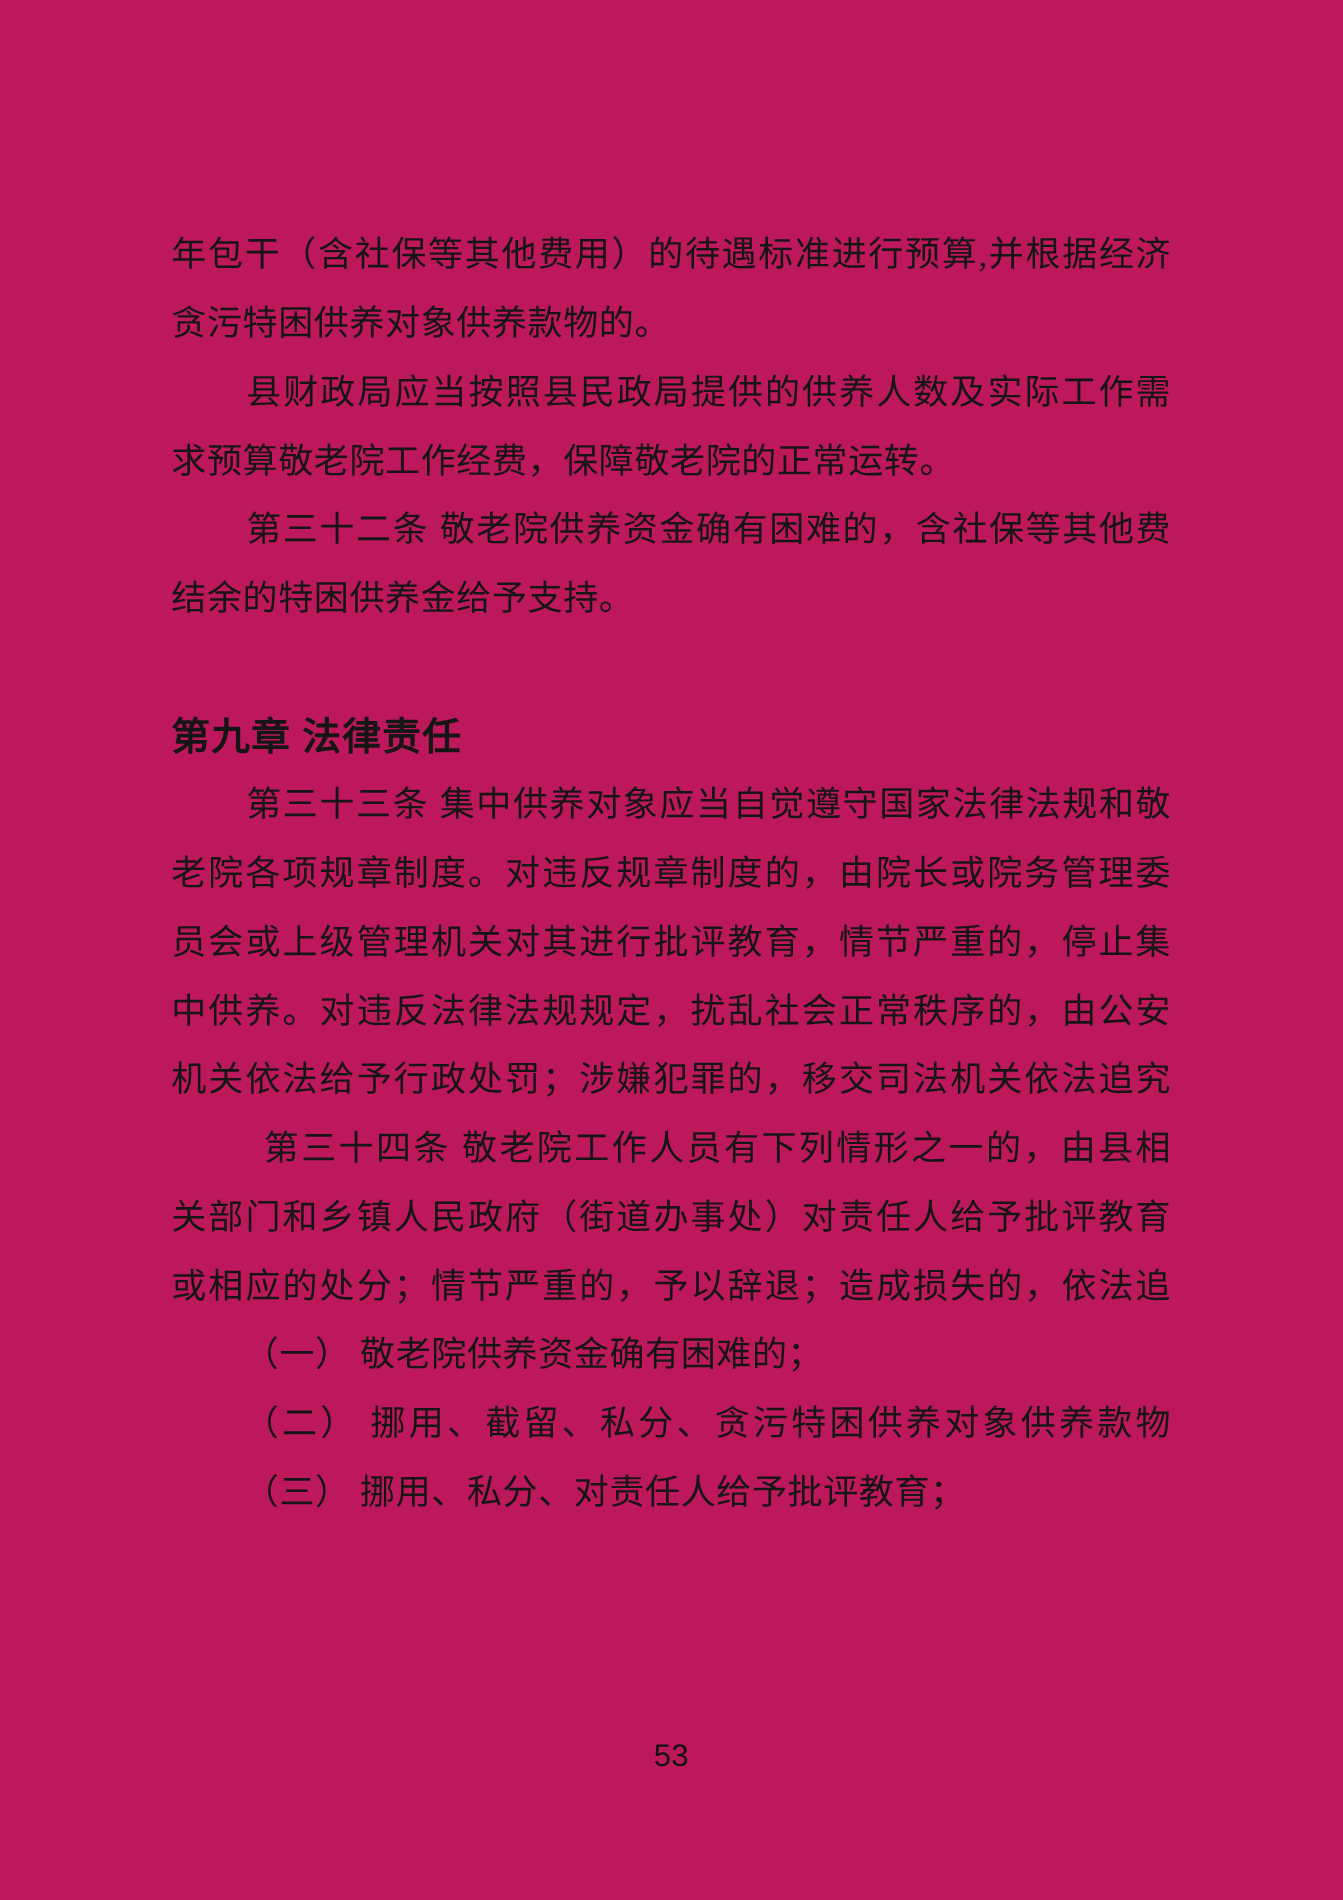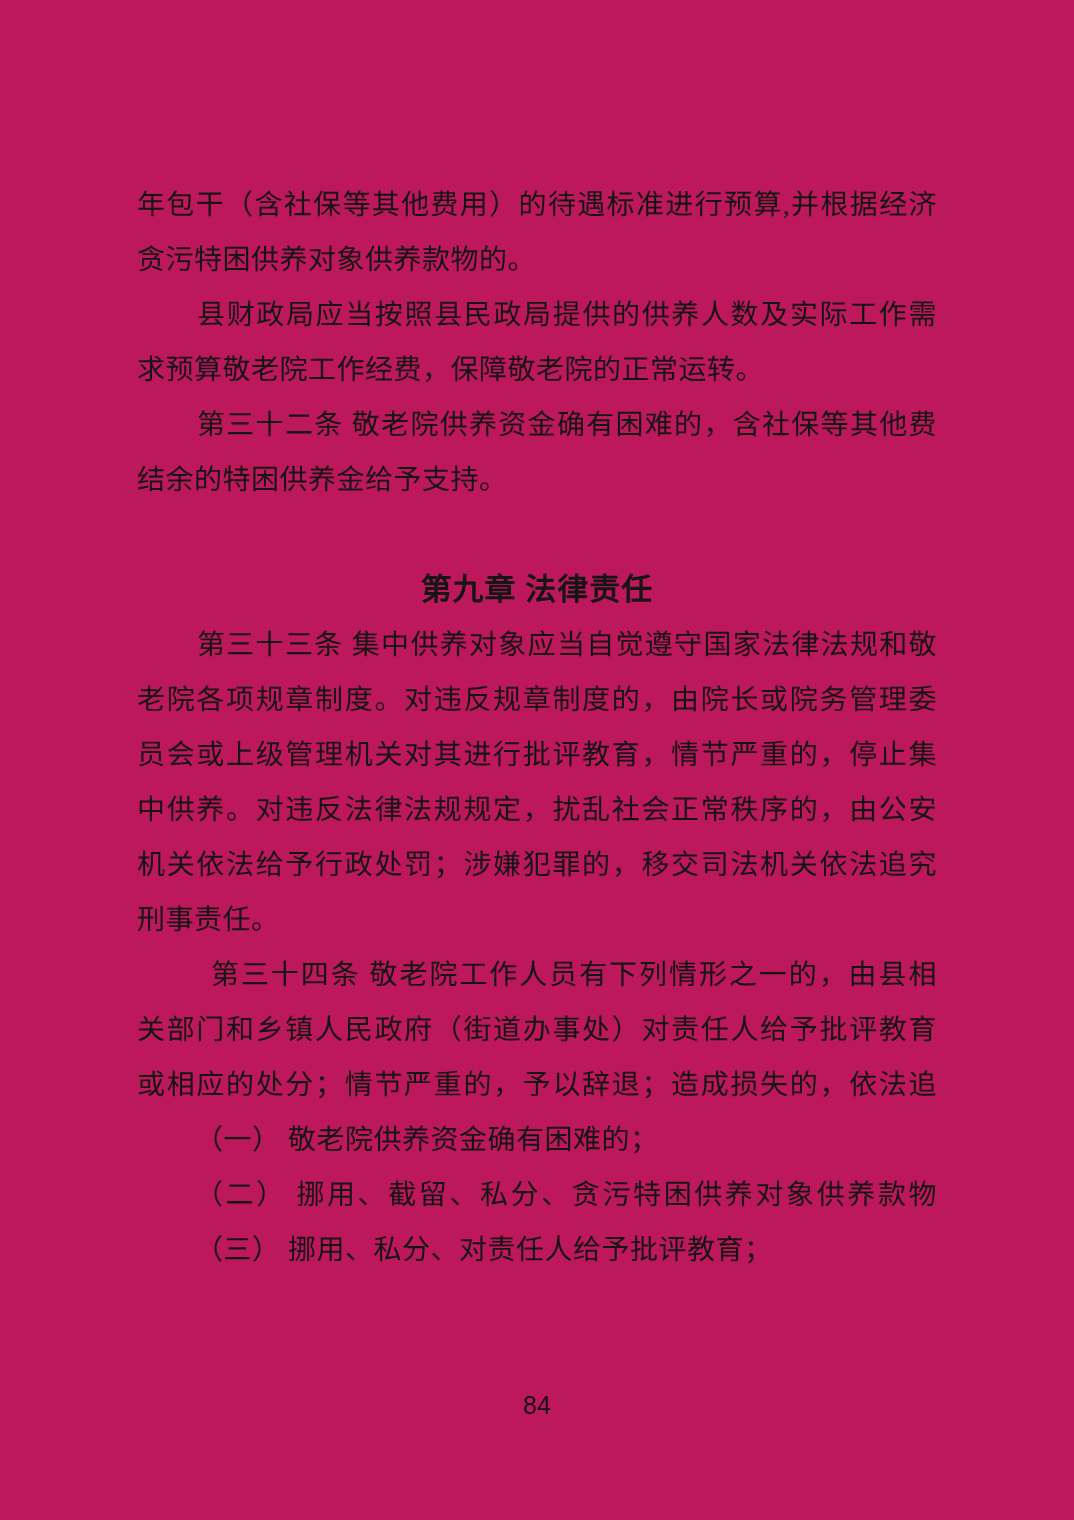--- a/index.html
+++ b/index.html
@@ -38,21 +38,20 @@
     text-align-last: justify;
   }
   .spacer {
     height: 55px;
   }
   .heading {
     height: 55px;
     line-height: 55px;
     font-size: 31px;
     font-weight: bold;
-    text-align: center;
     letter-spacing: 1px;
   }
   .page-number {
     position: absolute;
     left: 0;
     right: 0;
     top: 1385px;
     height: 40px;
     line-height: 40px;
     text-align: center;
@@ -72,22 +71,21 @@
       <div class="line">求预算敬老院工作经费，保障敬老院的正常运转。</div>
       <div class="line fill" style="text-indent: 60px;">第三十二条 敬老院供养资金确有困难的，含社保等其他费用</div>
       <div class="line">结余的特困供养金给予支持。</div>
       <div class="spacer"></div>
       <div class="heading">第九章 法律责任</div>
       <div class="line fill" style="text-indent: 60px;">第三十三条 集中供养对象应当自觉遵守国家法律法规和敬</div>
       <div class="line fill">老院各项规章制度。对违反规章制度的，由院长或院务管理委</div>
       <div class="line fill">员会或上级管理机关对其进行批评教育，情节严重的，停止集</div>
       <div class="line fill">中供养。对违反法律法规规定，扰乱社会正常秩序的，由公安</div>
       <div class="line fill">机关依法给予行政处罚；涉嫌犯罪的，移交司法机关依法追究</div>
-      <div class="line">刑事责任。</div>
       <div class="line fill" style="text-indent: 74px;">第三十四条 敬老院工作人员有下列情形之一的，由县相</div>
       <div class="line fill">关部门和乡镇人民政府（街道办事处）对责任人给予批评教育</div>
       <div class="line fill">或相应的处分；情节严重的，予以辞退；造成损失的，依法追</div>
       <div class="line" style="text-indent: 58px;">（一） 敬老院供养资金确有困难的；</div>
       <div class="line fill" style="text-indent: 58px;">（二） 挪用、截留、私分、贪污特困供养对象供养款物的；</div>
       <div class="line" style="text-indent: 58px;">（三） 挪用、私分、对责任人给予批评教育；</div>
     </div>
-  <div class="page-number">84</div>
+  <div class="page-number">53</div>
 </div>
 
 </body></html>

